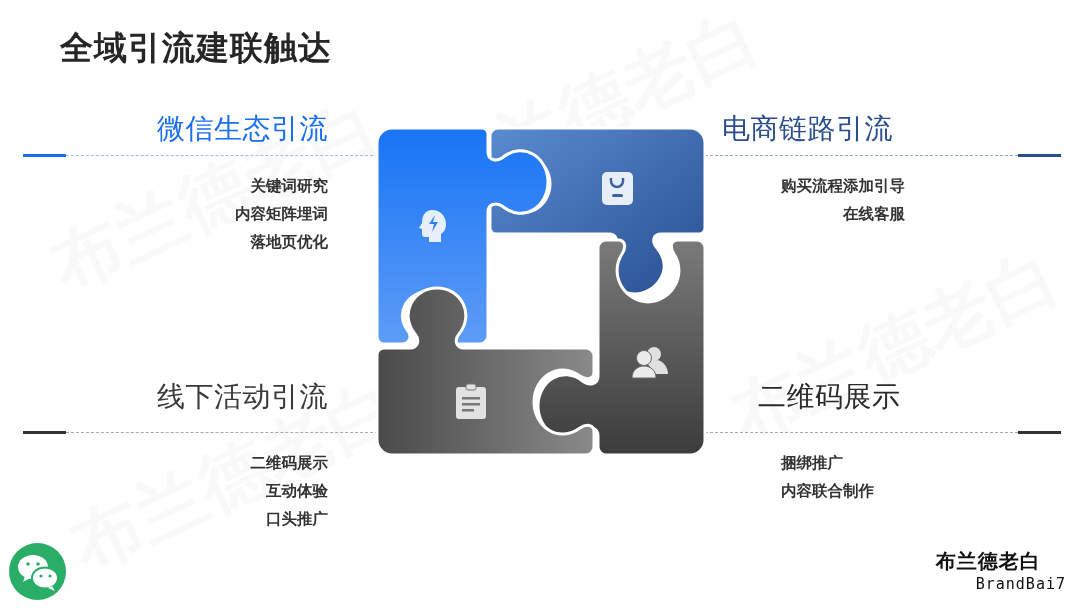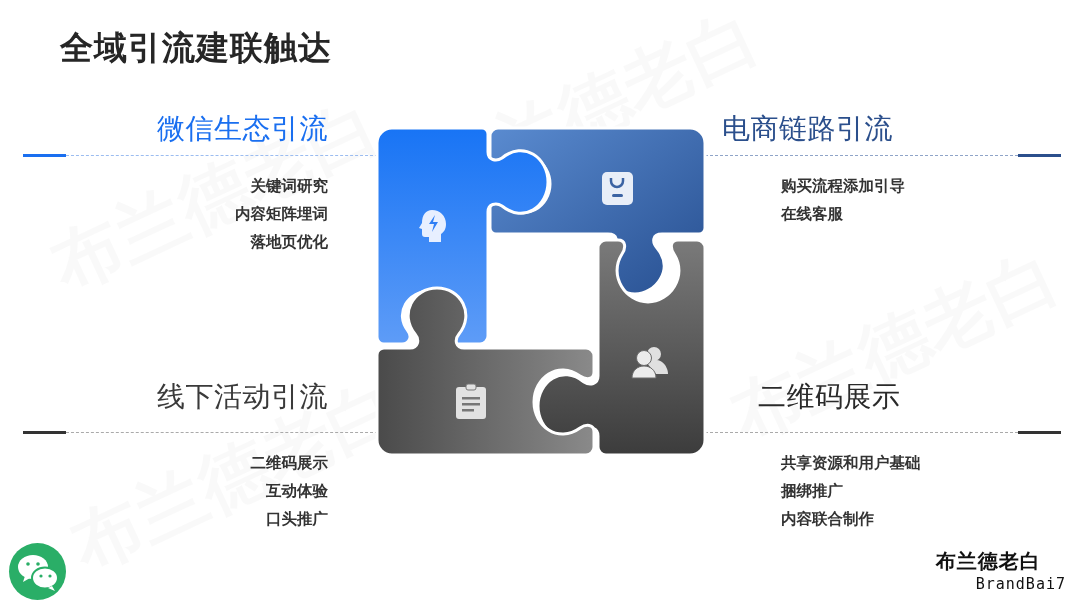--- a/index.html
+++ b/index.html
@@ -38,39 +38,38 @@
 <div class="hline" style="left:66px; top:155px; width:312px; border-color:#9bbcf0;"></div>
 <div class="items right-al" style="right:752px; top:172px;">
   <div>关键词研究</div>
   <div>内容矩阵埋词</div>
   <div>落地页优化</div>
 </div>
 
 <div class="sec-title" style="left:722px; top:110px; color:#2b4f8c;">电商链路引流</div>
 <div class="hline" style="left:705px; top:155px; width:313px; border-color:#8fa4c8;"></div>
 <div class="solid" style="left:1018px; top:154px; width:43px; background:#2b4f8c;"></div>
-<div class="items" style="left:758px; top:172px;">
+<div class="items" style="left:758px; top:172px;text-align:right;">
   <div>购买流程添加引导</div>
   <div>在线客服</div>
 </div>
 
 <div class="sec-title" style="right:752px; top:378px; color:#3a3a3a;">线下活动引流</div>
 <div class="solid" style="left:23px; top:431px; width:43px; background:#333;"></div>
 <div class="hline" style="left:66px; top:432px; width:312px; border-color:#aaaaaa;"></div>
 <div class="items right-al" style="right:752px; top:449px;">
   <div>二维码展示</div>
   <div>互动体验</div>
   <div>口头推广</div>
 </div>
 
 <div class="sec-title" style="left:758px; top:378px; color:#2a2a2a;">二维码展示</div>
 <div class="hline" style="left:705px; top:432px; width:313px; border-color:#aaaaaa;"></div>
 <div class="solid" style="left:1018px; top:431px; width:43px; background:#333;"></div>
 <div class="items" style="left:758px; top:449px;">
-  <div>共享资源和用户基础</div>
   <div>捆绑推广</div>
   <div>内容联合制作</div>
 </div>
 
 <svg class="puzzle" viewBox="0 0 345 345">
   <defs>
     <linearGradient id="gBlue" x1="0" y1="0" x2="0" y2="1">
       <stop offset="0" stop-color="#1874f5"></stop>
       <stop offset="1" stop-color="#5e9cf7"></stop>
     </linearGradient>

